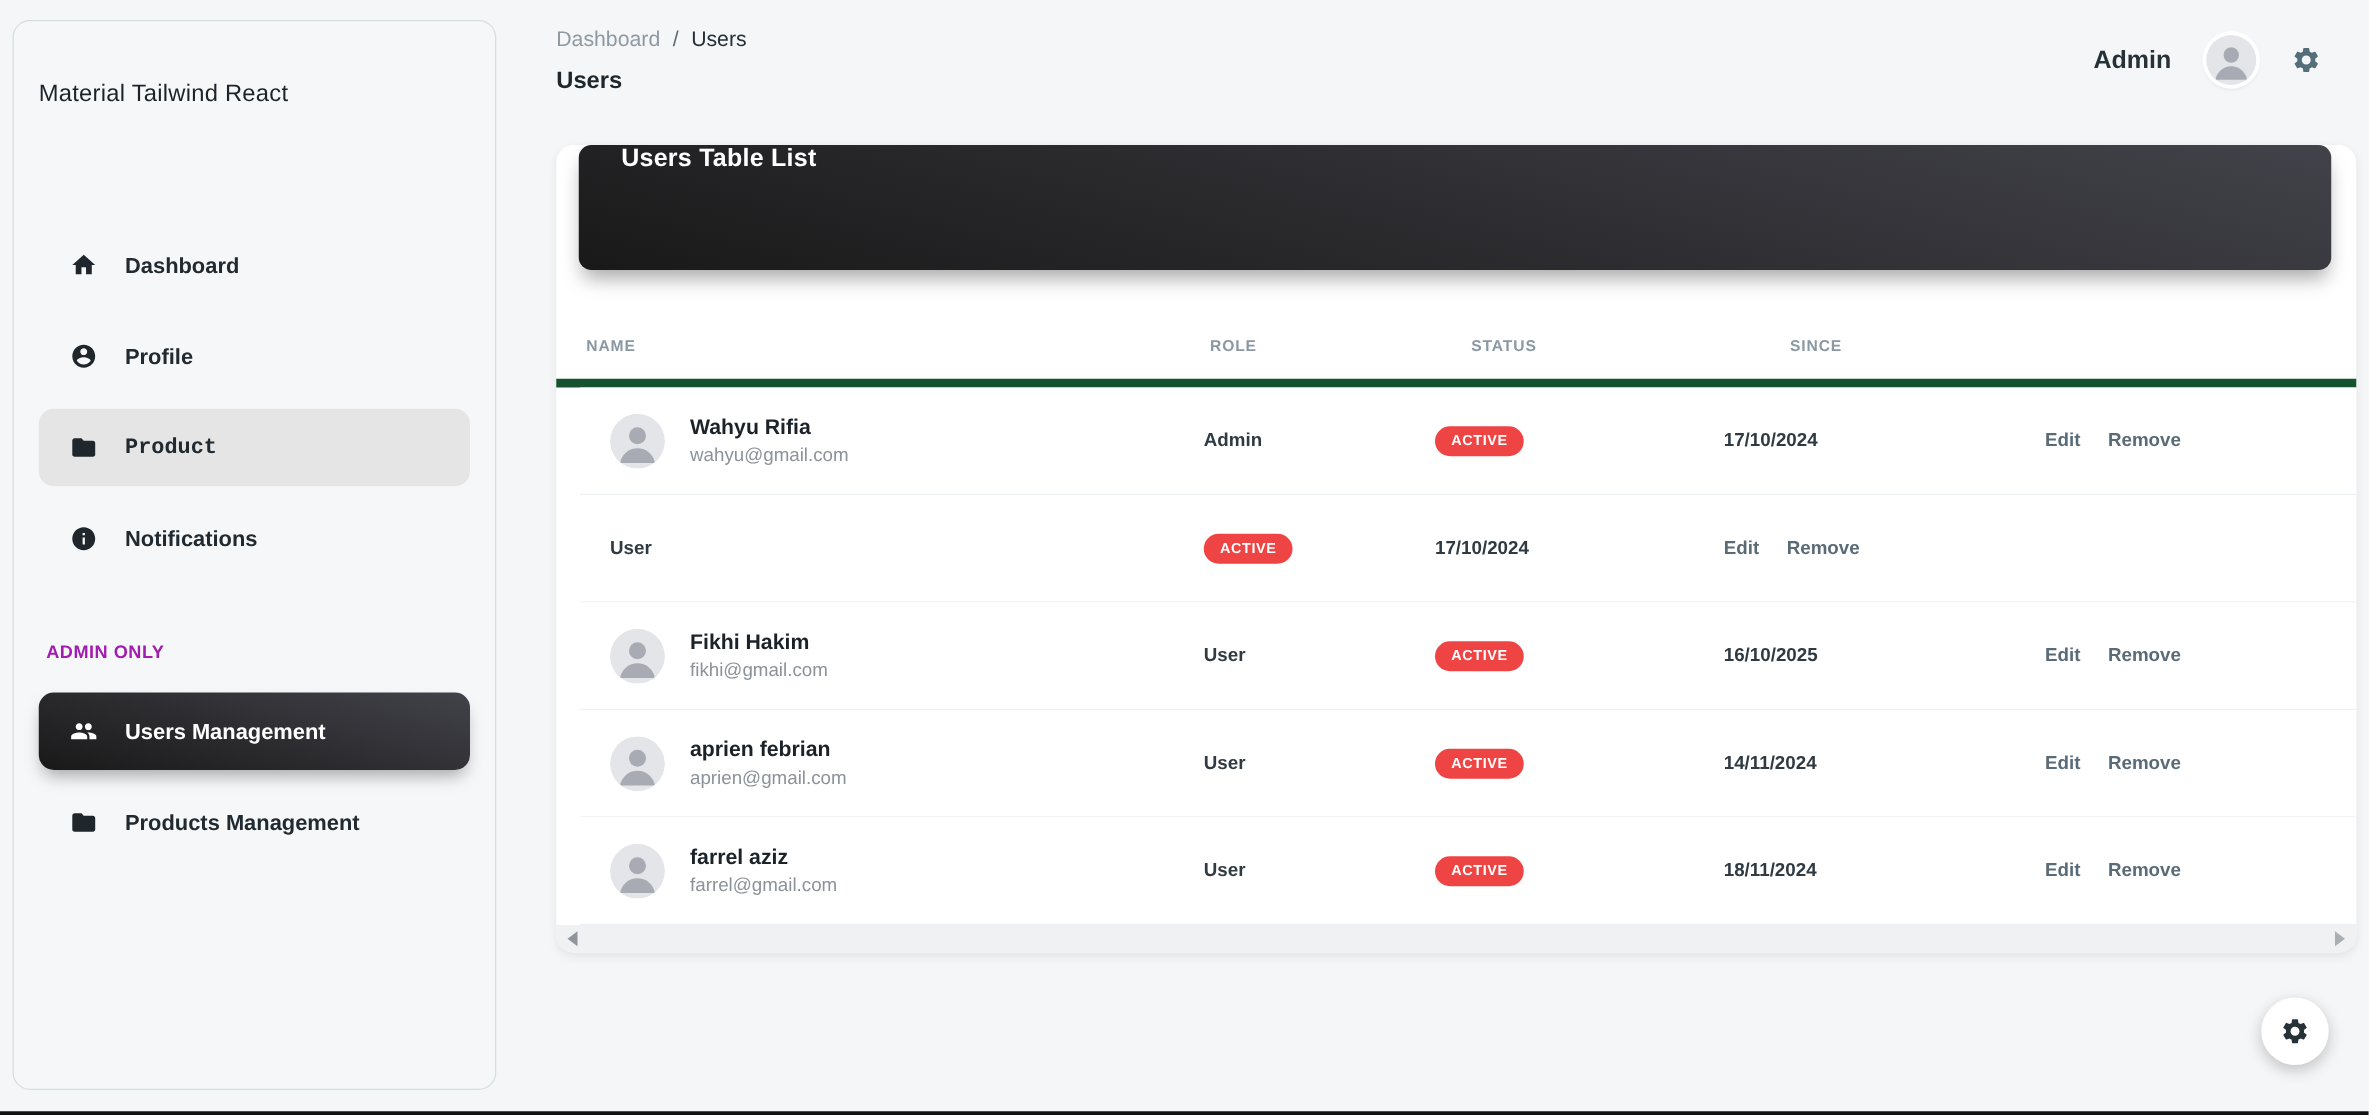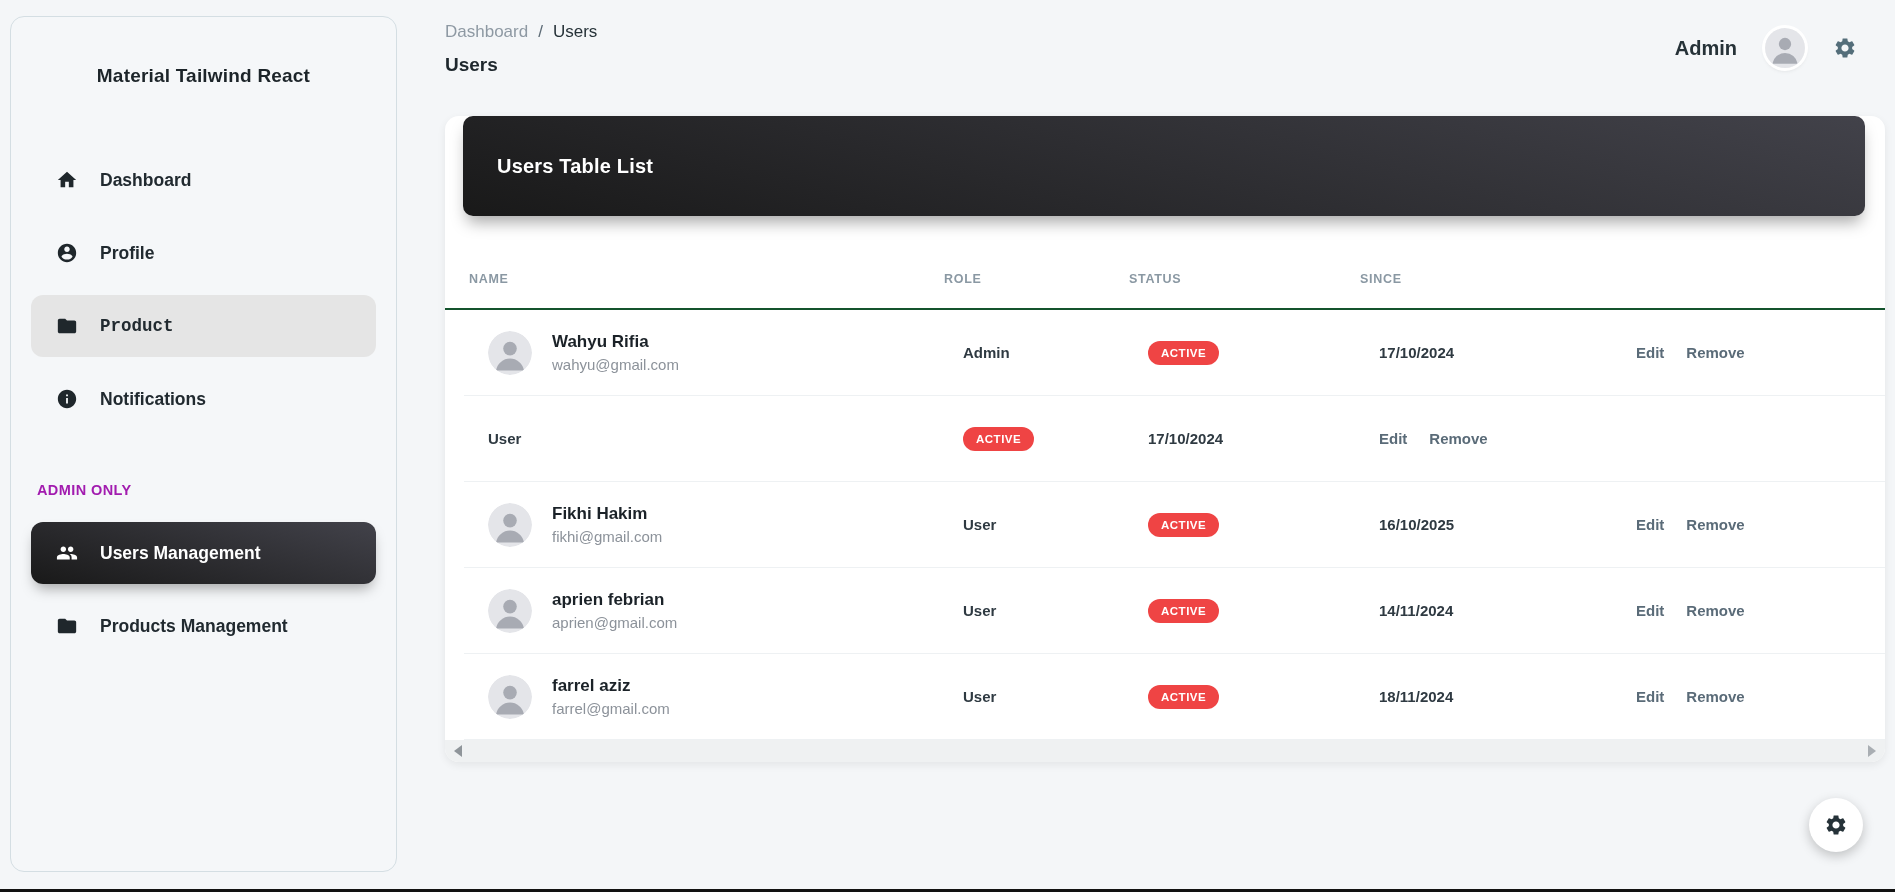--- a/index.html
+++ b/index.html
@@ -14,22 +14,22 @@
 
   
   .sidebar {
     position:absolute; left:10px; top:16px;
     width:387px; height:856px;
     border:1px solid #d4dee3; border-radius:14px;
     background:#f5f7f9;
     padding:48px 20px 0 20px;
   }
   .brand {
-    text-align:center; font-size:19px; font-weight:bold; color:#1c2429;
-    letter-spacing:.2px; margin-bottom:62px;
+    font-size:19px; font-weight:normal; color:#1c2429;
+    letter-spacing:.2px; margin-bottom:94px;
   }
   .nav-item {
     display:flex; align-items:center; gap:22px;
     height:62px; padding:0 0 0 25px; margin-bottom:11px;
     border-radius:12px; color:#212a30; font-size:17.5px; font-weight:600;
     cursor:pointer;
   }
   .nav-item .icn { width:22px; height:22px; color:#1f272c; flex:0 0 22px; }
   .nav-item.hovered { background:#e5e5e5;font-family:Liberation Mono, monospace; }
   .nav-item.active {
@@ -68,33 +68,34 @@
   .card {
     margin-top:64px;
     background:#ffffff; border-radius:14px;
     box-shadow:0 3px 8px rgba(0,0,0,.07);
   }
   .card-header {
     margin:-24px 20px 0 18px; height:100px;
     border-radius:10px;
     background:linear-gradient(195deg,#42424a 0%,#191919 100%);
     box-shadow:0 10px 16px -4px rgba(0,0,0,.35);
-    display:flex; align-items:center; padding-left:34px;
+    display:flex; padding-left:34px;
   }
   .card-header-title { color:#ffffff; font-size:20px; font-weight:bold; letter-spacing:.2px; }
 
   .grid-row {
     display:grid;
     grid-template-columns:475px 185px 231px 257px 1fr;
     align-items:center;
     padding-left:24px;
   }
   .thead {
     height:60px; margin-top:34px;
-    border-bottom:2px solid #14532d;
+    border-bottom:7px solid #14532d;
+    gap:24px;
   }
   .th {
     font-size:12.5px; font-weight:bold; letter-spacing:.7px;
     color:#8a98a3; text-transform:uppercase;
   }
   .trow { height:86px; border-bottom:1px solid #eef1f3; background:#fff;margin-left:19px; }
   .name-cell { display:flex; align-items:center; gap:20px; }
   .avatar { width:44px; height:44px; border-radius:50%; overflow:hidden; flex:0 0 44px; }
   .uname { font-size:17px; font-weight:bold; color:#1b2228; margin-bottom:4px; }
   .uemail { font-size:15px; color:#8c929a; }

